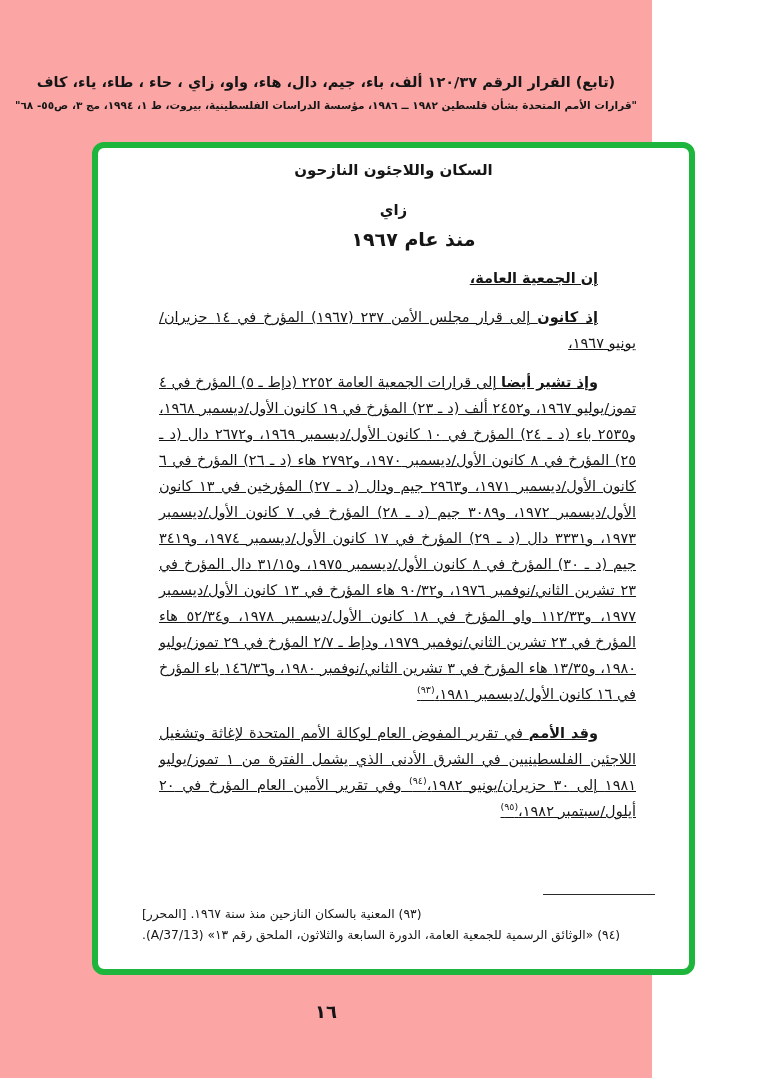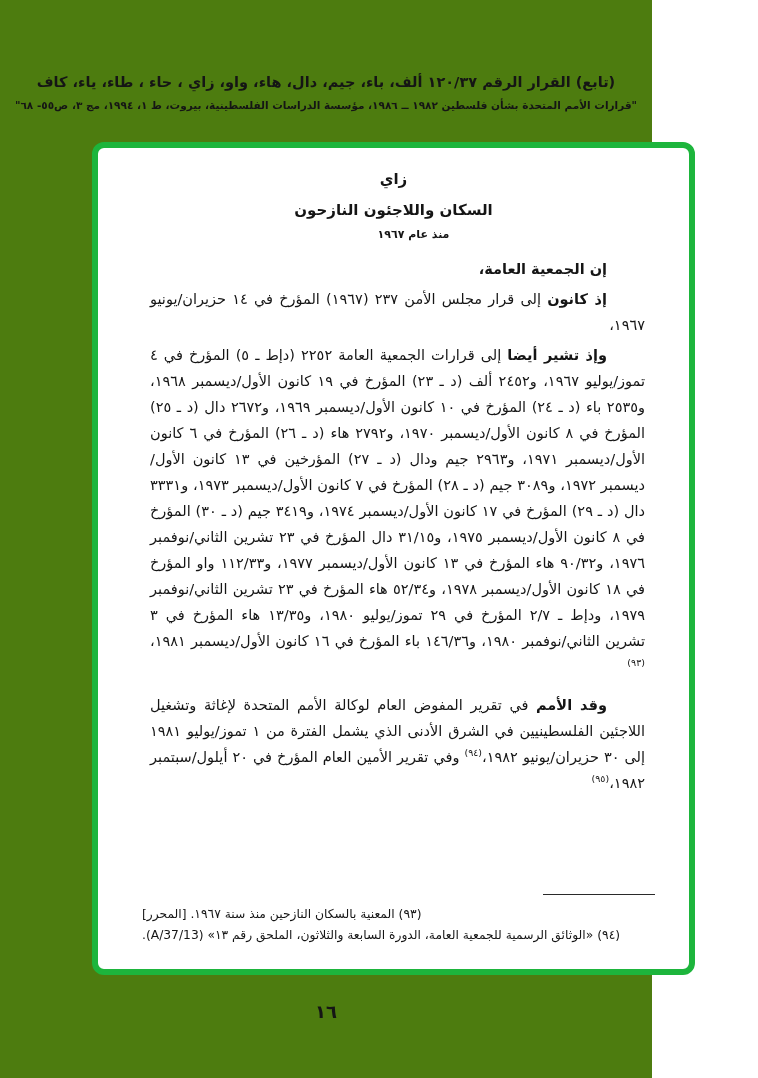--- a/index.html
+++ b/index.html
@@ -2,43 +2,43 @@
 <html lang="ar"><head>
 <meta charset="utf-8">
 <style>
   :root{ --green:#1db53c; --ink:#151515; }
   html,body{ margin:0; padding:0; }
   body{
     width:758px; height:1078px; background:#ffffff; overflow:hidden;
     font-family:"DejaVu Sans", sans-serif; color:var(--ink);
     -webkit-font-smoothing:antialiased;
   }
-  .page{ position:relative; width:652px; height:1078px; background:#4d7c0f; }
+  .page{ position:relative; width:652px; height:1078px; background:#fca5a5; }
 
   
   .header{ position:absolute; top:74px; left:0; right:0; text-align:center; direction:rtl; }
   .header-line1{ font-size:14.5px; font-weight:bold; letter-spacing:0.2px; }
   .header-line2{ font-size:10.5px; font-weight:bold; margin-top:9px; }
 
   
   .green-box{
     position:absolute; left:92px; top:142px; width:603px; height:833px;
     box-sizing:border-box; border:6px solid var(--green); border-radius:12px;
     direction:rtl; background:#fff;
   }
 
   .section-head{ text-align:center; font-weight:bold; }
   .section-letter{ margin-top:22px; font-size:15px; }
   .section-title{ margin-top:13px; font-size:15px; }
-  .section-subtitle{ margin-top:9px; font-size:11px;padding-left:40px; }
+  .section-subtitle{ margin-top:9px; font-size:19px;padding-left:40px; }
 
   .body-text{ margin:15px 40px 0 48px; }
   .para{
-    margin:4px; font-size:14.5px; line-height:26px;
-    text-align:justify; text-indent:38px; direction:rtl;
+    margin:13px; font-size:14.5px; line-height:26px;
+    text-align:justify; text-indent:38px; direction:rtl;text-decoration:underline;
   }
   .para.spaced{ margin-top:12px; }
   .lead{ font-weight:bold; }
   sup.fnref{ font-size:9.5px; line-height:0; vertical-align:6px; }
 
   
   .footnotes{ position:absolute; bottom:24px; right:34px; left:44px; direction:rtl; }
   .fn-sep{ width:112px; height:1px; background:#2a2a2a; margin:0 0 9px auto;
            margin-left:auto; margin-right:0; }
   .fn{
@@ -57,22 +57,22 @@
 
 <div class="page">
 
   <div class="header">
     <div class="header-line1">(تابع) القرار الرقم ١٢٠/٣٧ ألف، باء، جيم، دال، هاء، واو، زاي ، حاء ، طاء، ياء، كاف</div>
     <div class="header-line2">"قرارات الأمم المتحدة بشأن فلسطين ١٩٨٢ ــ ١٩٨٦، مؤسسة الدراسات الفلسطينية، بيروت، ط ١، ١٩٩٤، مج ٣، ص٥٥- ٦٨"</div>
   </div>
 
   <div class="green-box">
 
+    <div class="section-head section-title">السكان واللاجئون النازحون</div>
     <div class="section-head section-letter">زاي</div>
-    <div class="section-head section-title">السكان واللاجئون النازحون</div>
     <div class="section-head section-subtitle">منذ عام ١٩٦٧</div>
 
     <div class="body-text">
 
       <p class="para"><span class="lead">إن الجمعية العامة،</span></p>
 
       <p class="para"><span class="lead">إذ كانون</span><span> إلى قرار مجلس الأمن ٢٣٧ (١٩٦٧) المؤرخ في ١٤ حزيران/يونيو ١٩٦٧،</span></p>
 
       <p class="para"><span class="lead">وإذ تشير أيضا</span><span> إلى قرارات الجمعية العامة ٢٢٥٢ (دإط ـ ٥) المؤرخ في ٤ تموز/يوليو ١٩٦٧، و٢٤٥٢ ألف (د ـ ٢٣) المؤرخ في ١٩ كانون الأول/ديسمبر ١٩٦٨، و٢٥٣٥ باء (د ـ ٢٤) المؤرخ في ١٠ كانون الأول/ديسمبر ١٩٦٩، و٢٦٧٢ دال (د ـ ٢٥) المؤرخ في ٨ كانون الأول/ديسمبر ١٩٧٠، و٢٧٩٢ هاء (د ـ ٢٦) المؤرخ في ٦ كانون الأول/ديسمبر ١٩٧١، و٢٩٦٣ جيم ودال (د ـ ٢٧) المؤرخين في ١٣ كانون الأول/ديسمبر ١٩٧٢، و٣٠٨٩ جيم (د ـ ٢٨) المؤرخ في ٧ كانون الأول/ديسمبر ١٩٧٣، و٣٣٣١ دال (د ـ ٢٩) المؤرخ في ١٧ كانون الأول/ديسمبر ١٩٧٤، و٣٤١٩ جيم (د ـ ٣٠) المؤرخ في ٨ كانون الأول/ديسمبر ١٩٧٥، و٣١/١٥ دال المؤرخ في ٢٣ تشرين الثاني/نوفمبر ١٩٧٦، و٩٠/٣٢ هاء المؤرخ في ١٣ كانون الأول/ديسمبر ١٩٧٧، و١١٢/٣٣ واو المؤرخ في ١٨ كانون الأول/ديسمبر ١٩٧٨، و٥٢/٣٤ هاء المؤرخ في ٢٣ تشرين الثاني/نوفمبر ١٩٧٩، ودإط ـ ٢/٧ المؤرخ في ٢٩ تموز/يوليو ١٩٨٠، و١٣/٣٥ هاء المؤرخ في ٣ تشرين الثاني/نوفمبر ١٩٨٠، و١٤٦/٣٦ باء المؤرخ في ١٦ كانون الأول/ديسمبر ١٩٨١،</span><sup class="fnref">(٩٣)</sup></p>
 

